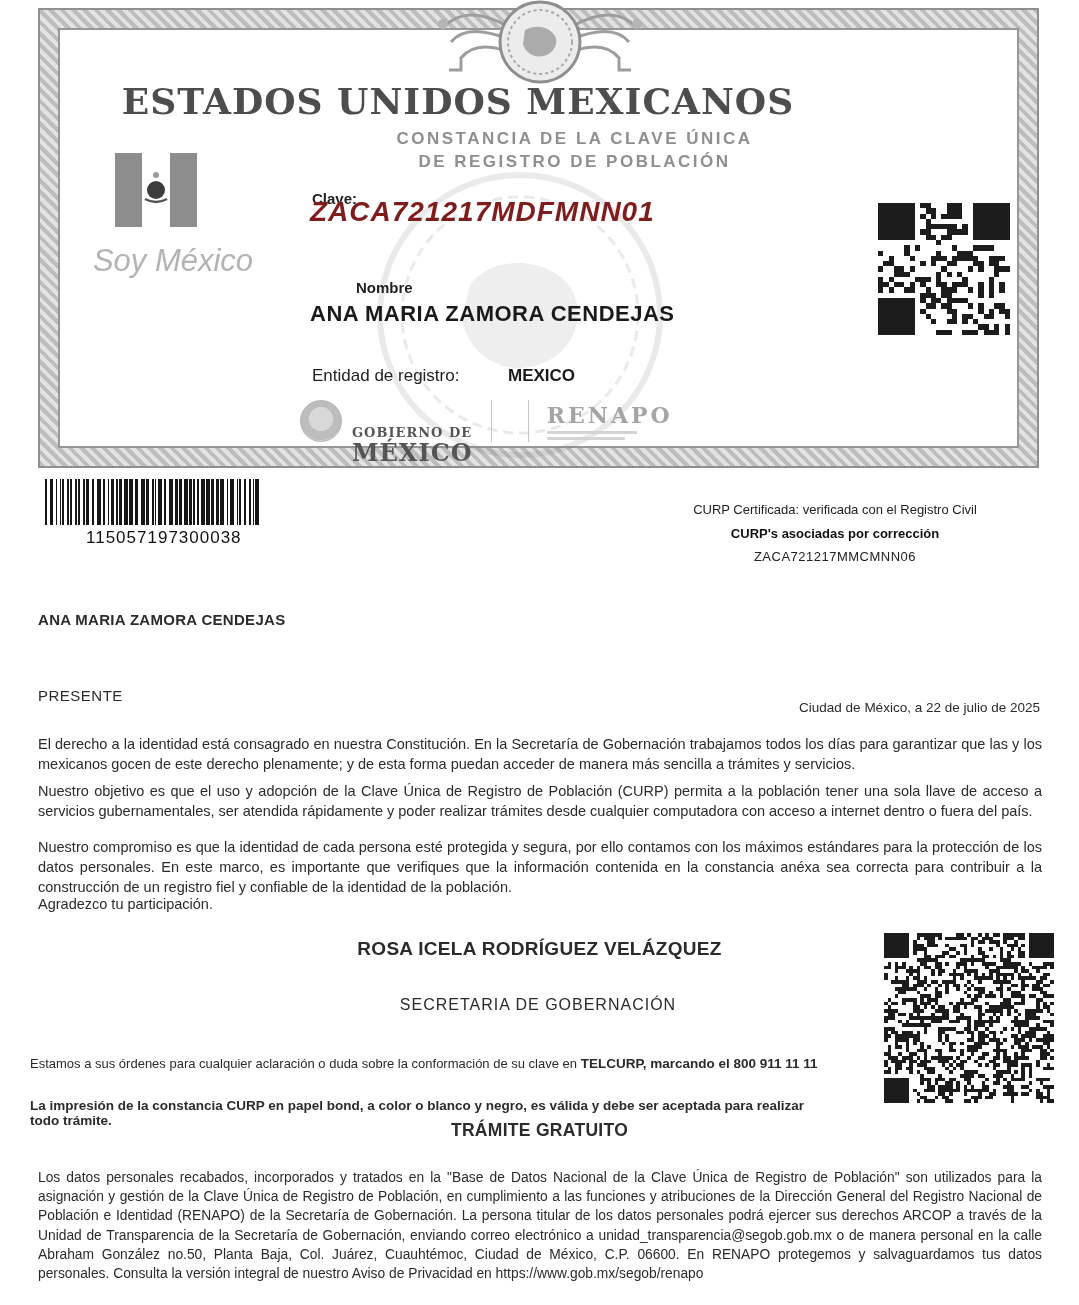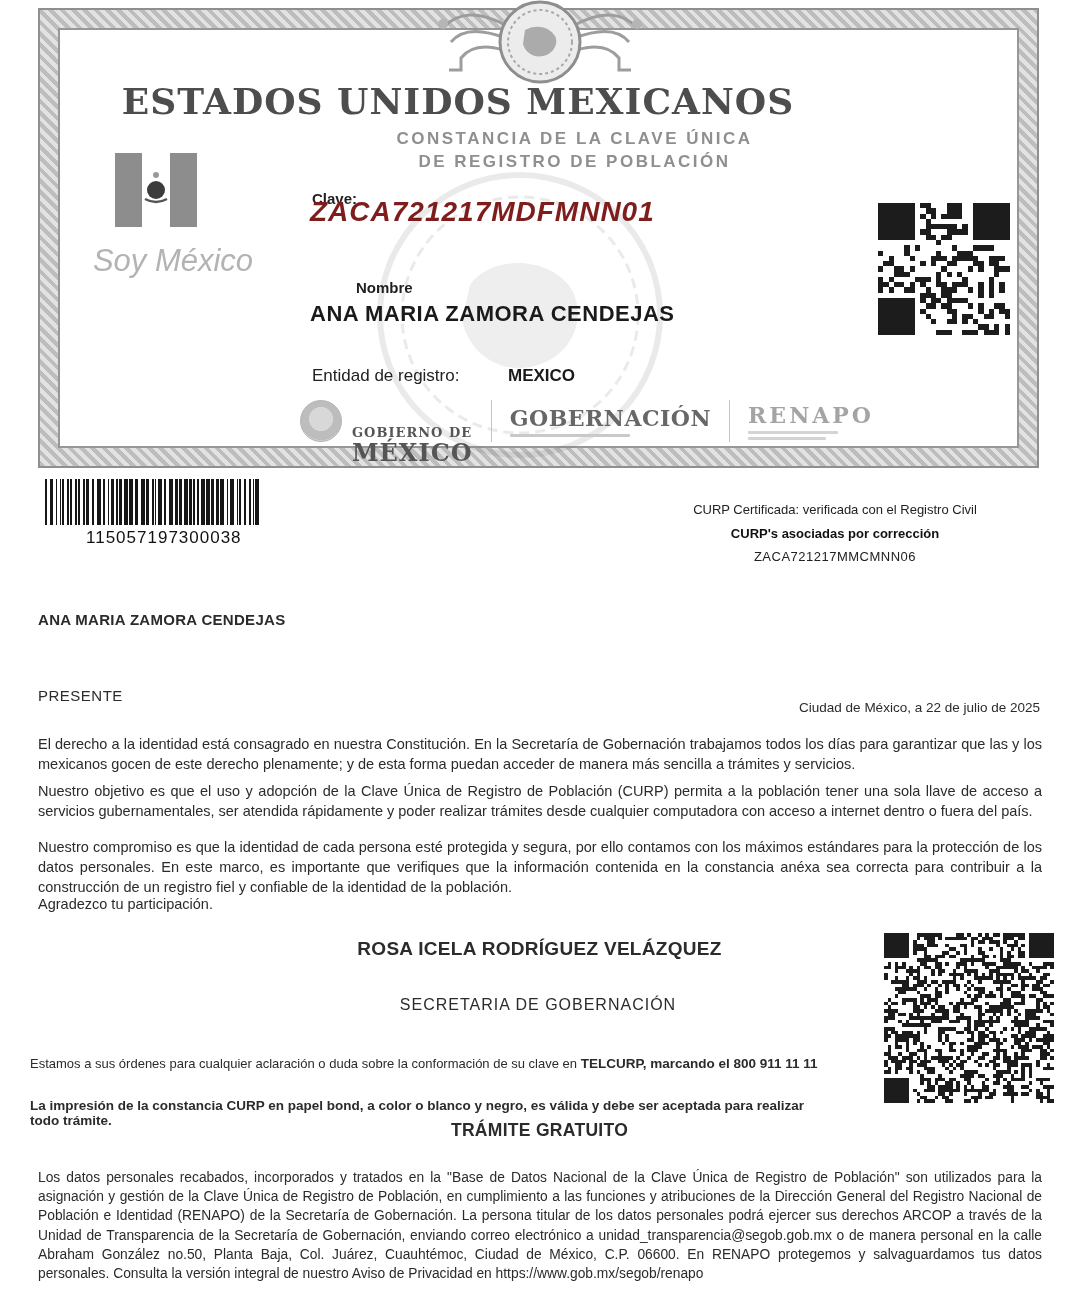--- a/index.html
+++ b/index.html
@@ -117,24 +117,20 @@
 <div class="abs entidad-label">Entidad de registro:</div>
 <div class="abs entidad-value">MEXICO</div>
 
 <div class="abs logos">
   <div class="gob-seal"></div>
   <div class="gob-text">
     <div class="gob-l1">GOBIERNO DE</div>
     <div class="gob-l2">MÉXICO</div>
   </div>
   <div class="logo-sep"></div>
-  <div>
-    <div class="segob">GOBERNACIÓN</div>
-    <div class="fineprint-bar" style="width:120px;"></div>
-  </div>
   <div class="logo-sep"></div>
   <div class="renapo-bars">
     <div class="renapo">RENAPO</div>
     <div class="fineprint-bar" style="width:90px;"></div>
     <div class="fineprint-bar" style="width:78px;"></div>
   </div>
 </div>
 
 <div class="abs qr-top qr-box"><svg width="100%" height="100%" viewBox="0 0 25 25" shape-rendering="crispEdges">
       <rect x="8" y="0" width="1" height="1"></rect>

